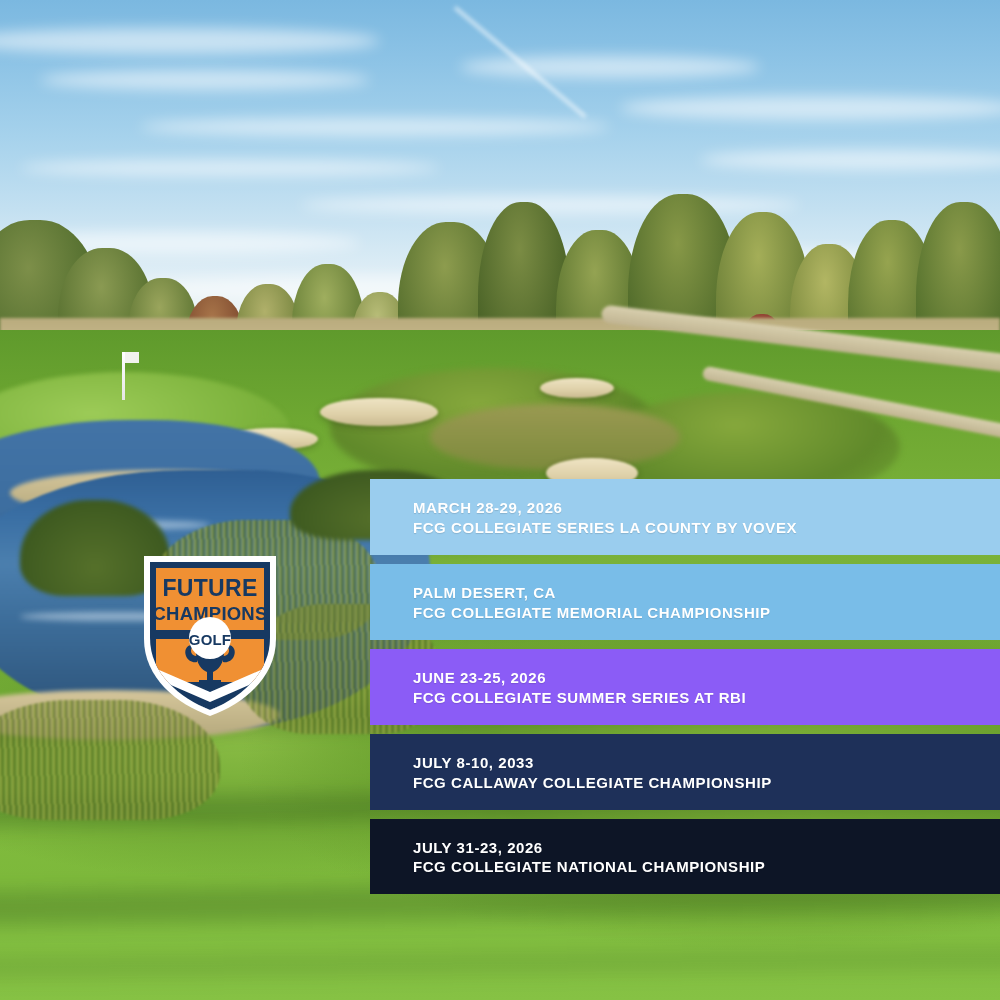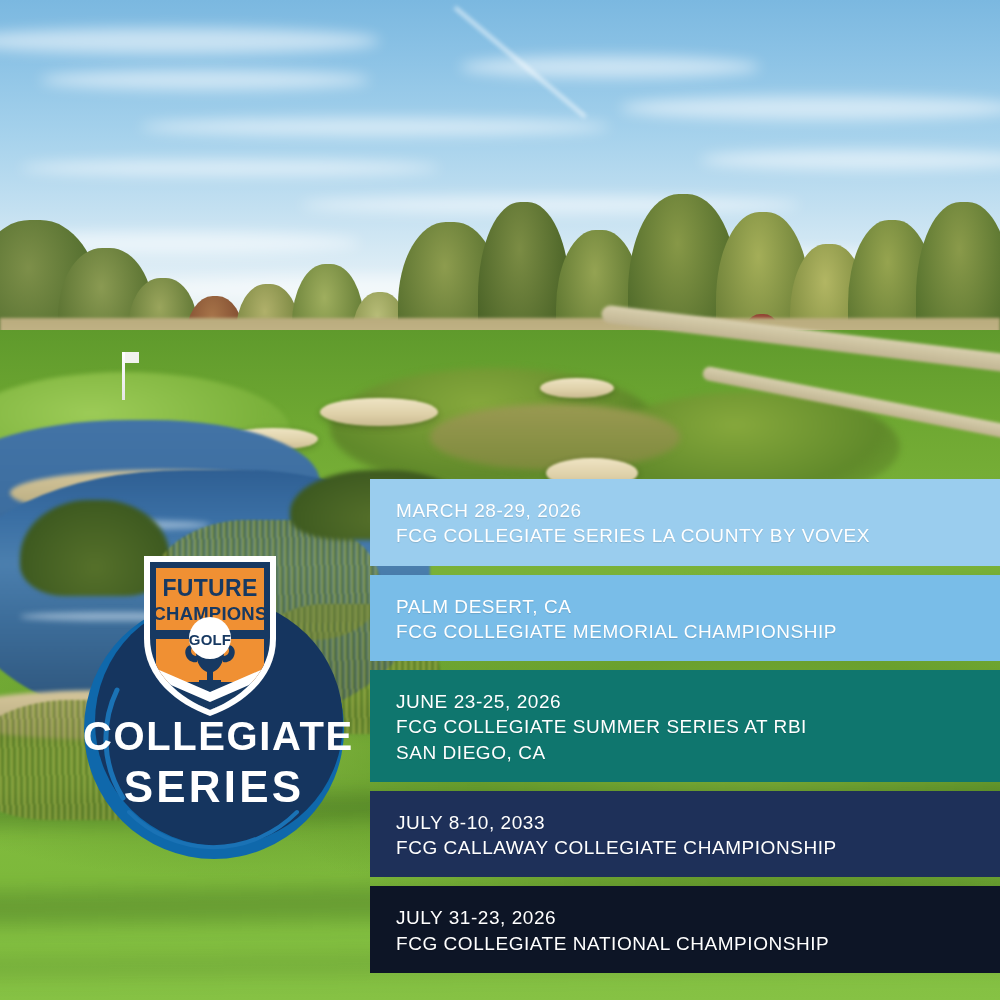--- a/index.html
+++ b/index.html
@@ -184,26 +184,27 @@
   }
   .bar {
     position:relative;
     width:630px;
     padding:19px 0 17px 26px;
     margin-bottom:9px;
   }
   .bar:last-child { margin-bottom:0; }
   .bar .line {
     color:#ffffff;
-    font-size:19px;
-    font-weight:normal;
+    font-size:15px;
+    font-weight:bold;
     letter-spacing:0.55px;
     line-height:1.33;
     white-space:nowrap;
     text-shadow:0 1px 1px rgba(0,0,0,0.13);
+    margin-left:17px;
   }
 
   
   .badge {
     position:absolute;
     left:83px; top:598px;
     width:262px; height:262px;
   }
   .wordmark {
     position:absolute;
@@ -313,53 +314,38 @@
     <div class="bar" style="background:#9ACDEE;">
       <div class="line">MARCH 28-29, 2026</div>
       <div class="line">FCG COLLEGIATE SERIES LA COUNTY BY VOVEX</div>
     </div>
 
     <div class="bar" style="background:#79BDE8;">
       <div class="line">PALM DESERT, CA</div>
       <div class="line">FCG COLLEGIATE MEMORIAL CHAMPIONSHIP</div>
     </div>
 
-    <div class="bar" style="background:#0f766e;">
+    <div class="bar" style="background:#8b5cf6;">
       <div class="line">JUNE 23-25, 2026</div>
       <div class="line">FCG COLLEGIATE SUMMER SERIES AT RBI</div>
-      <div class="line">SAN DIEGO, CA</div>
     </div>
 
     <div class="bar" style="background:#1E3059;">
       <div class="line">JULY 8-10, 2033</div>
       <div class="line">FCG CALLAWAY COLLEGIATE CHAMPIONSHIP</div>
     </div>
 
     <div class="bar" style="background:#0D1526;">
       <div class="line">JULY 31-23, 2026</div>
       <div class="line">FCG COLLEGIATE NATIONAL CHAMPIONSHIP</div>
 
     </div>
 
   </div>
 
-  <div class="badge">
-
-    <svg width="262" height="262" viewBox="0 0 262 262" style="position:absolute; left:0; top:0;">
-      <circle cx="131" cy="131" r="130" fill="#0F68AB"></circle>
-      <circle cx="136" cy="124" r="124" fill="#15355F"></circle>
-      <path d="M 40 200 A 112 112 0 0 1 34 92" fill="none" stroke="#1A72B5" stroke-width="5" stroke-linecap="round"></path>
-      <path d="M 46 214 A 118 118 0 0 0 214 214" fill="none" stroke="#1A72B5" stroke-width="4" stroke-linecap="round"></path>
-    </svg>
-
-    <div class="wordmark">
-      <div class="wm1">COLLEGIATE</div>
-      <div class="wm2">SERIES</div>
-    </div>
-  </div>
 
   <svg class="shield" viewBox="0 0 136 164">
     <defs>
       <clipPath id="shieldClip">
         <path d="M8 10 H128 V86 C128 122 98 146 68 158 C38 146 8 122 8 86 Z"></path>
       </clipPath>
     </defs>
 
     <path d="M2 4 H134 V87 C134 126 101 152 68 164 C35 152 2 126 2 87 Z" fill="#FFFFFF"></path>
 

